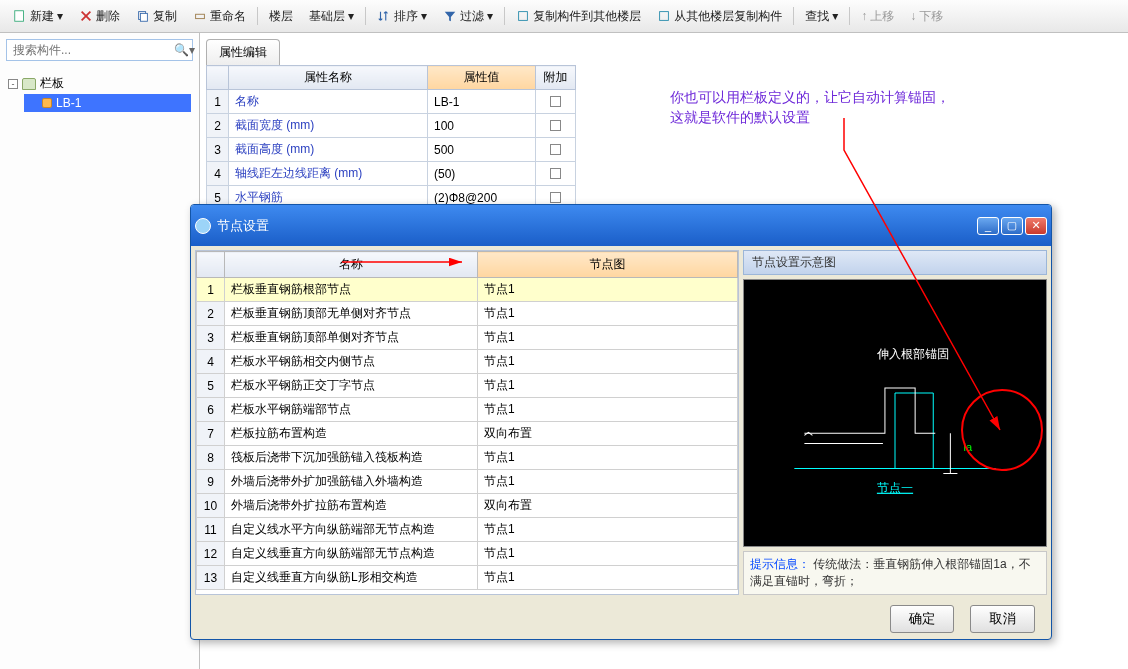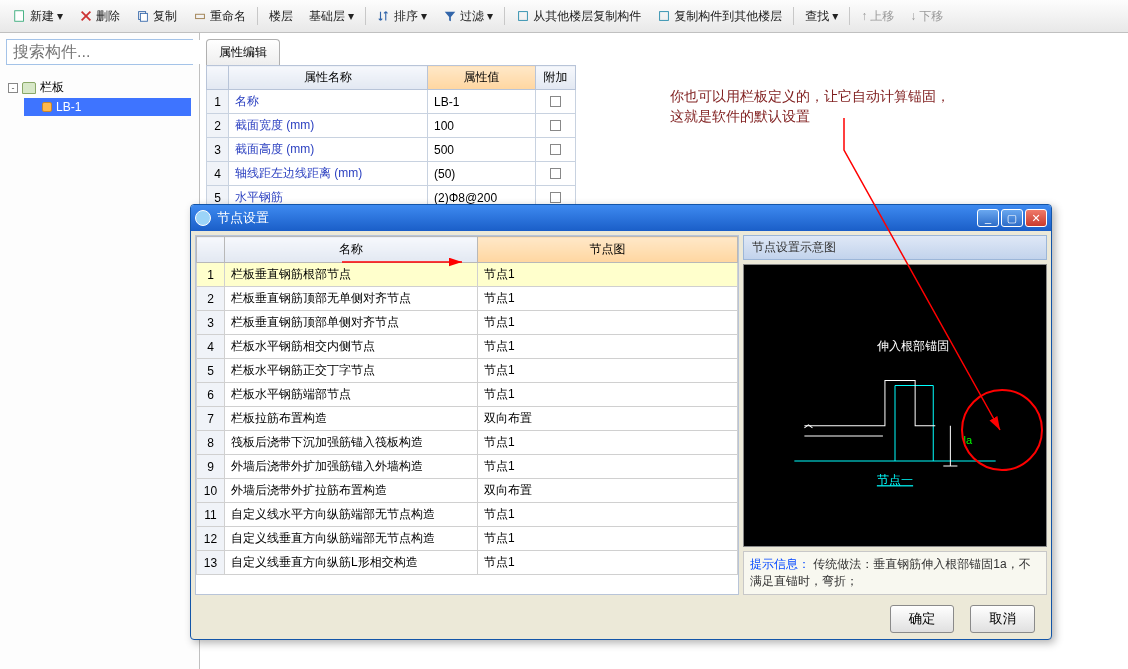--- a/index.html
+++ b/index.html
@@ -41,21 +41,21 @@
 .workspace { display:flex; height:calc(100% - 30px); }
 .left-pane { width:200px; border-right:1px solid #c0c0c0; background:#fdfdfd; }
 .search-box {
   margin:6px;
   display:flex;
   align-items:center;
   border:1px solid #a4c3e8;
   background:#fff;
 }
 .search-box input {
-  border:none; outline:none; flex:1; padding:3px 6px; font-size:16px; color:#404040;
+  border:none; outline:none; flex:1; padding:3px 6px; font-size:12px; color:#404040;
 }
 .search-box .sbtn { width:20px; text-align:center; color:#666; cursor:pointer; }
 
 .tree { padding:6px 8px; }
 .tree-node { display:flex; align-items:center; gap:4px; padding:2px 0; }
 .tree-node.sel { background:#3e74ff; color:#fff; }
 .exp { width:10px; height:10px; border:1px solid #888; font-size:9px; line-height:8px; text-align:center; background:#fff; color:#555;}
 .folder-icon { width:14px; height:12px; background:#d8e8c8; border:1px solid #8aa868; border-radius:2px 2px 0 0; }
 .leaf-icon { width:10px; height:10px; background:#ffb84d; border:1px solid #c8862b; border-radius:2px; margin-left:18px; }
 
@@ -68,33 +68,33 @@
 .prop-table { border-collapse:collapse; width:370px; border:1px solid #aac; }
 .prop-table th { background:linear-gradient(#f6f8fc,#e2e8f2); border:1px solid #b8c4d8; padding:3px 6px; font-weight:normal; }
 .prop-table th.orange { background:linear-gradient(#ffe8c8,#ffd6a0);margin-top:36px; }
 .prop-table td { border:1px solid #c8d2e0; padding:3px 6px; background:#fff; height:18px; }
 .prop-table td.rownum { width:22px; text-align:center; background:#f0f3f8; }
 .prop-table td.pname { color:#2a3fc0; }
 .chk { width:11px; height:11px; border:1px solid #888; margin:auto; display:block; background:#fff; }
 
 
 .anno {
-  position:absolute; top:88px; left:670px; color:#7f1d1d; font-size:14px;
-  line-height:1.4; pointer-events:none;font-family:Liberation Mono, monospace;
+  position:absolute; top:88px; left:670px; color:#6d28d9; font-size:14px;
+  line-height:1.4; pointer-events:none;
 }
 
 
 .dialog {
   position:absolute; top:204px; left:190px; width:862px; height:436px;
   border:1px solid #1355a8; border-radius:4px; background:#ece9d8;
   box-shadow:3px 3px 8px rgba(0,0,0,.3);
   display:flex; flex-direction:column;
 }
 .titlebar {
-  height:26px; background:linear-gradient(#3e8af0,#1a5ec8);
+  height:41px; background:linear-gradient(#3e8af0,#1a5ec8);
   display:flex; align-items:center; color:#fff; padding:0 4px;
   border-radius:3px 3px 0 0;
 }
 .tb-circle { width:16px; height:16px; border-radius:50%; background:#9cd4f8; border:1px solid #fff; margin-right:6px; }
 .titlebar .title { flex:1; font-size:13px; }
 .win-btns { display:flex; gap:2px; }
 .win-btn { width:22px; height:18px; border:1px solid #fff; border-radius:3px; display:flex;align-items:center;justify-content:center; font-size:11px; cursor:pointer; color:#fff;}
 .win-btn.min { background:linear-gradient(#6aa8f0,#2d6cc8); }
 .win-btn.max { background:linear-gradient(#6aa8f0,#2d6cc8); }
 .win-btn.close { background:linear-gradient(#f07a6a,#c83a2d); }
@@ -185,27 +185,27 @@
     <svg class="tb-icon" viewBox="0 0 16 16">
         <path d="M2 3h12l-5 6v5l-2-1V9z" fill="#36a"></path>
       </svg>
     <span>过滤</span> ▾
   </div>
   <div class="tb-sep"></div>
   <div class="tb-btn">
     <svg class="tb-icon" viewBox="0 0 16 16">
         <rect x="3" y="3" width="10" height="10" fill="none" stroke="#28a"></rect>
       </svg>
+    <span>复制构件到其他楼层</span>
+  </div>
+  <div class="tb-btn">
+    <svg class="tb-icon" viewBox="0 0 16 16">
+        <rect x="3" y="3" width="10" height="10" fill="none" stroke="#28a"></rect>
+      </svg>
     <span>从其他楼层复制构件</span>
-  </div>
-  <div class="tb-btn">
-    <svg class="tb-icon" viewBox="0 0 16 16">
-        <rect x="3" y="3" width="10" height="10" fill="none" stroke="#28a"></rect>
-      </svg>
-    <span>复制构件到其他楼层</span>
   </div>
   <div class="tb-sep"></div>
   <div class="tb-btn">
     <span>查找</span> ▾
   </div>
   <div class="tb-sep"></div>
   <div class="tb-btn disabled">
     <span>↑</span>
     <span>上移</span>
   </div>

